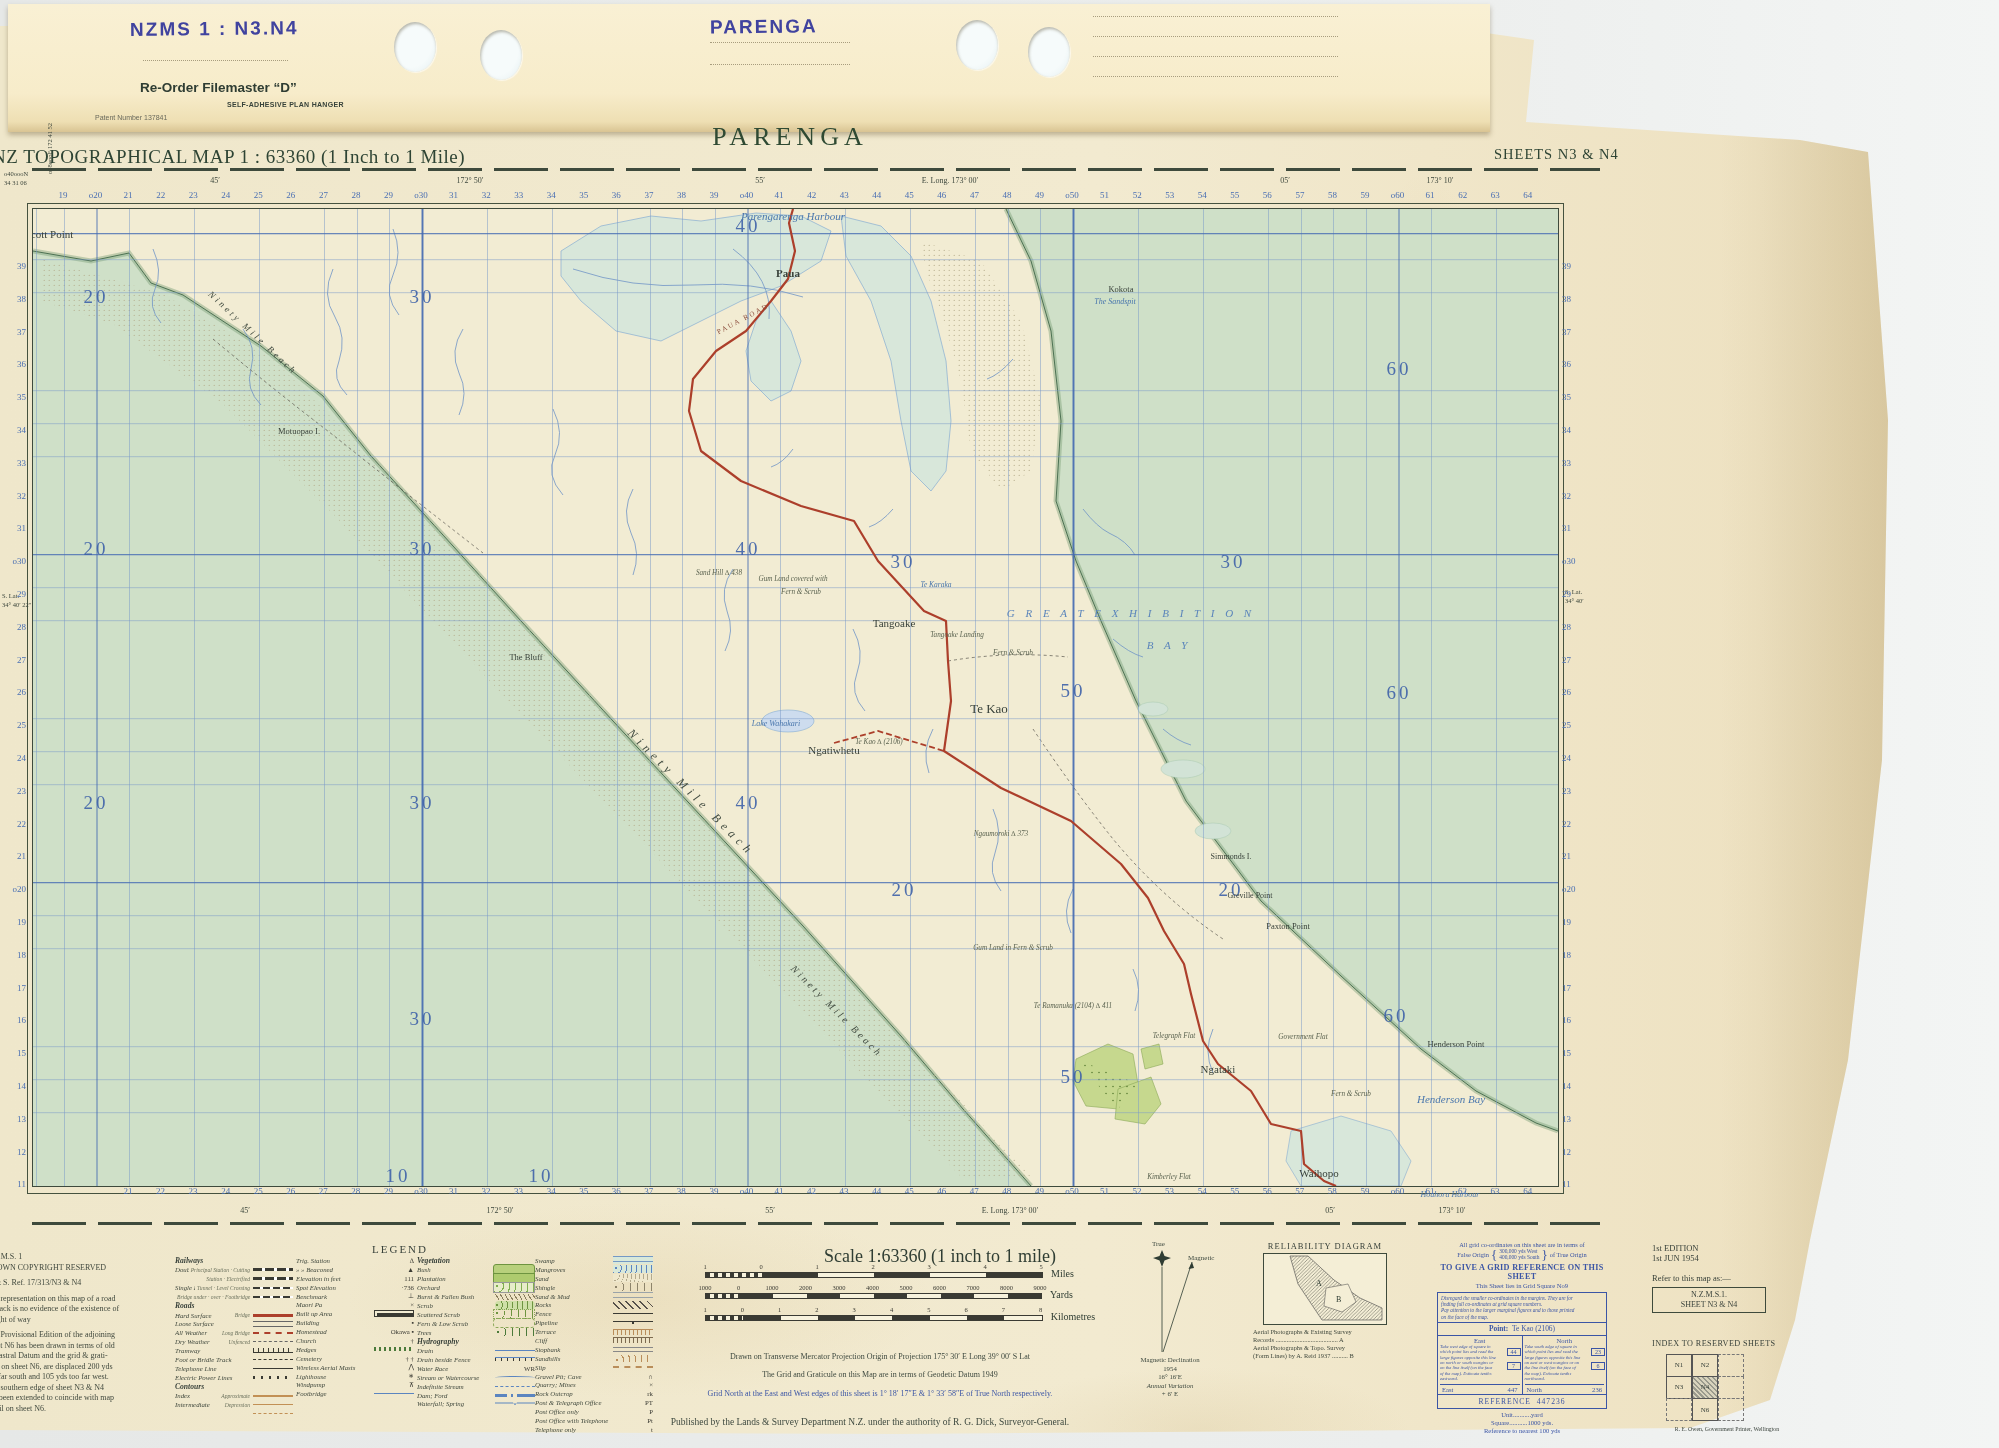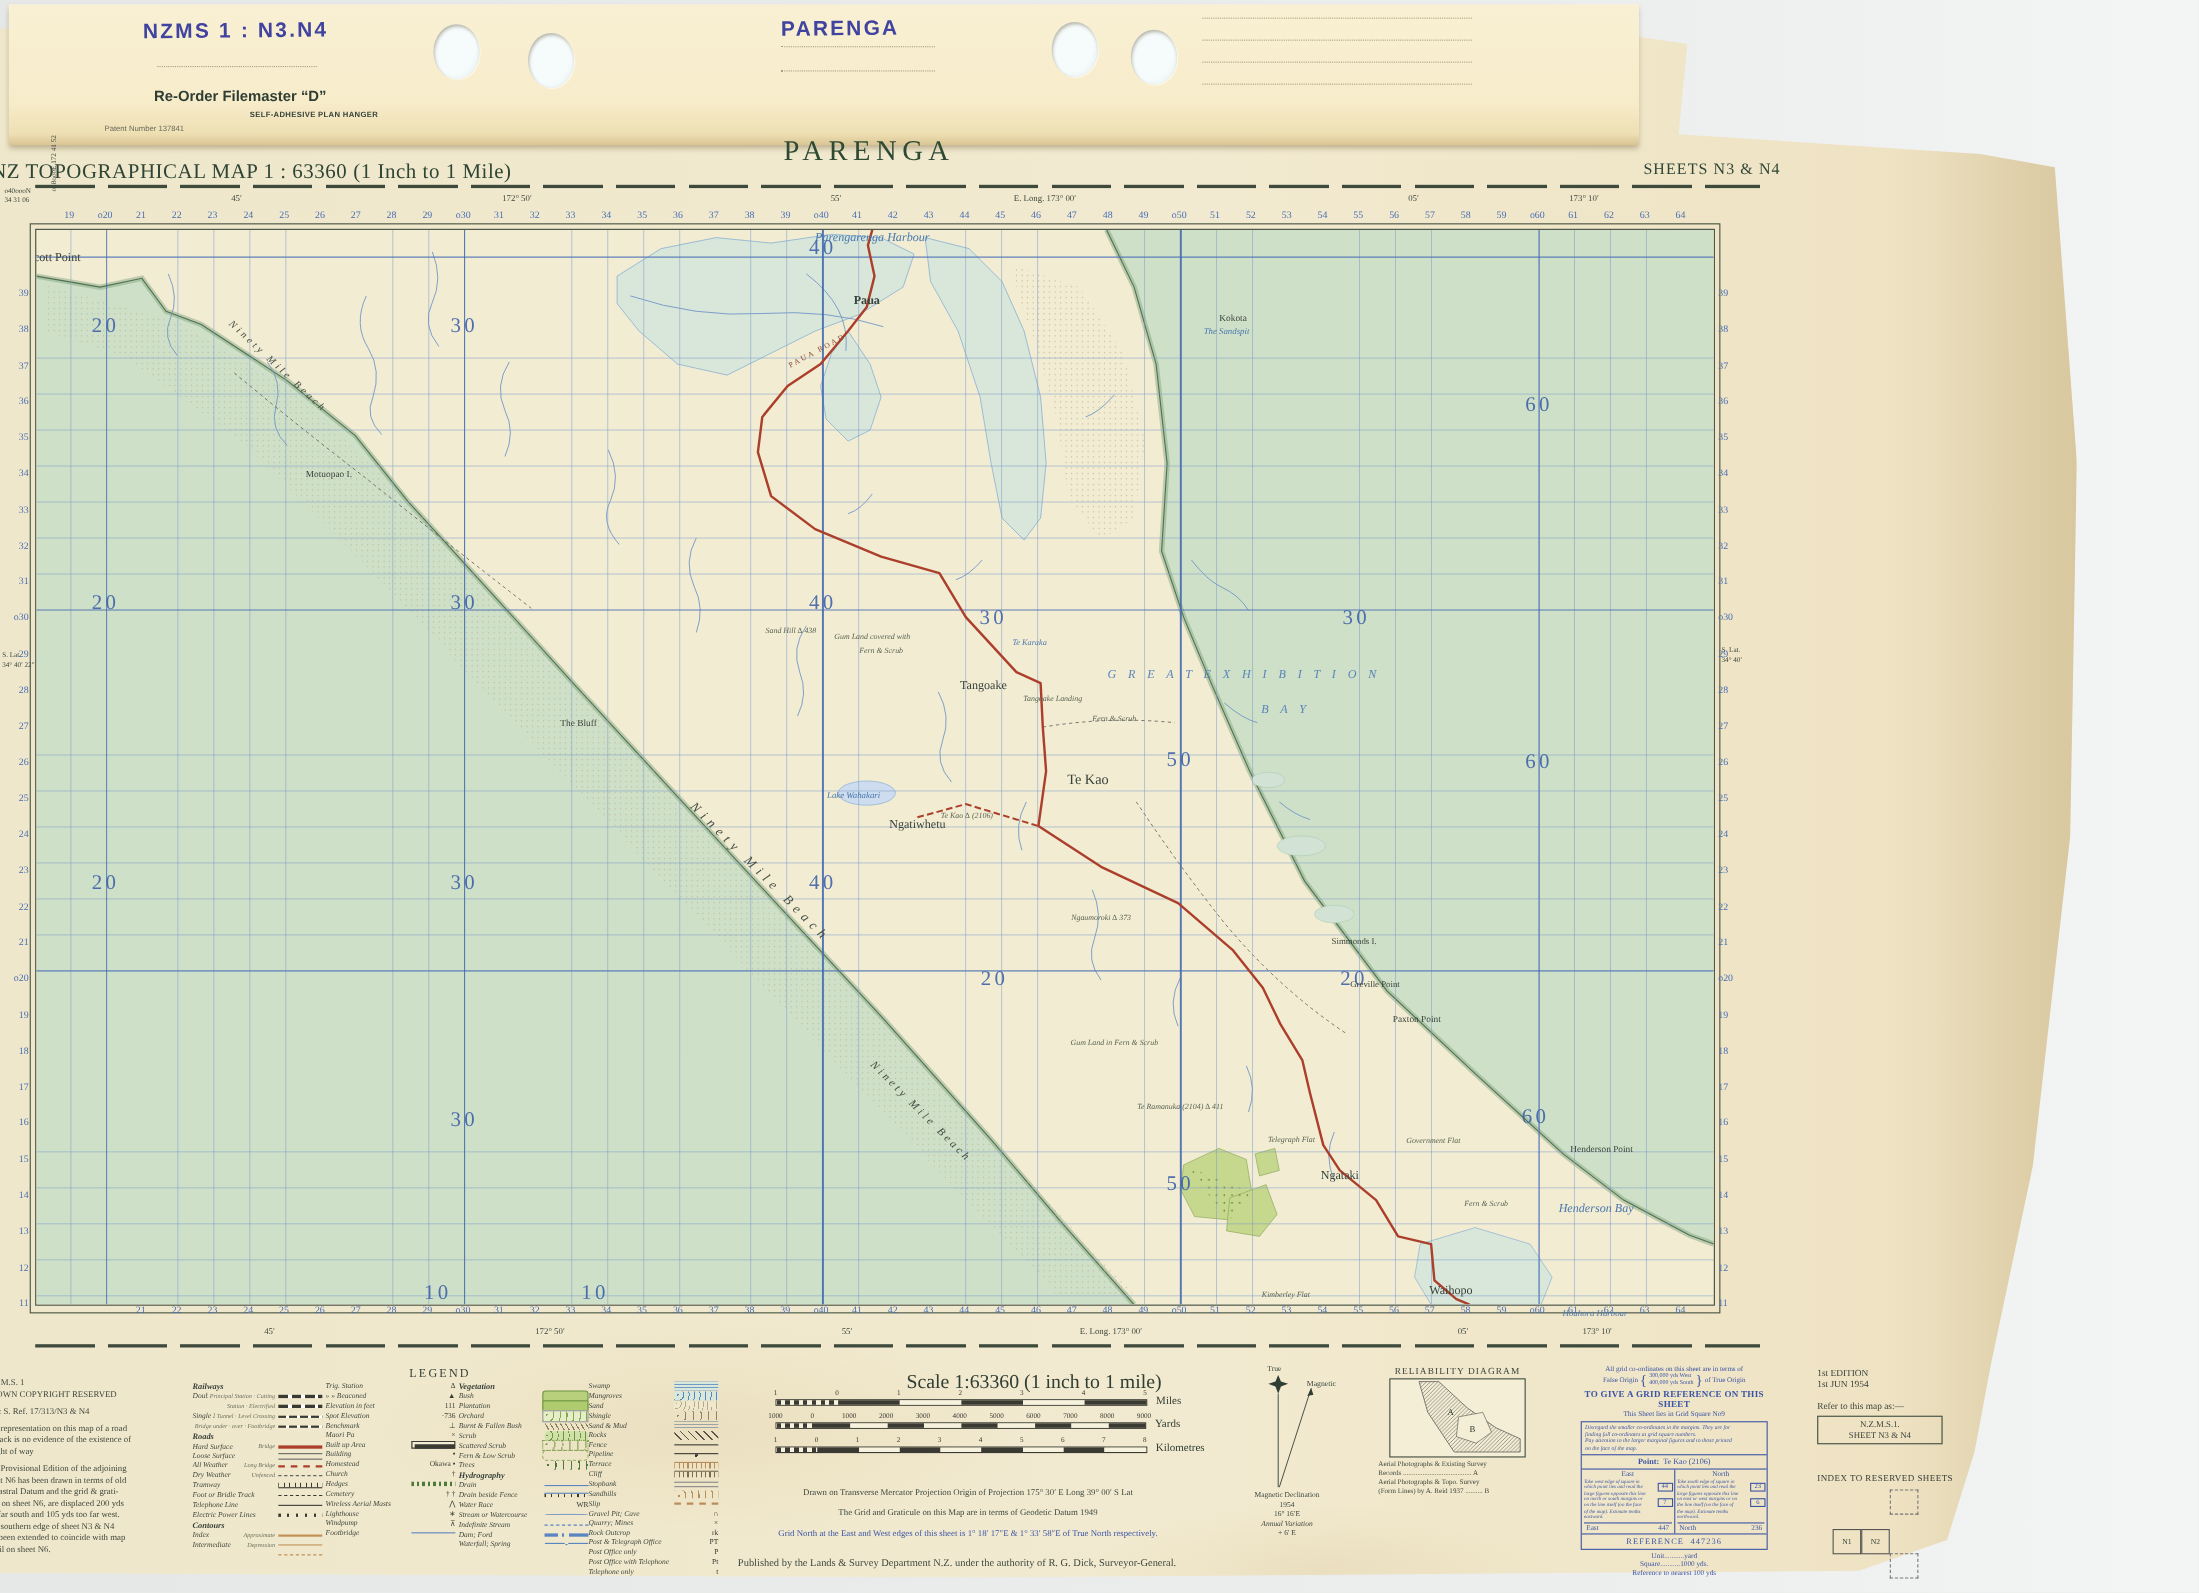--- a/index.html
+++ b/index.html
@@ -163,21 +163,21 @@
   .grb-ref{font-size:7.6px;text-align:center;letter-spacing:1px;border-top:.7px solid #3b55a5;padding:2px 0;}
   .gr-units{font-size:6.6px;text-align:center;line-height:8.4px;margin-top:2px;}
   
   #edition{position:absolute;left:1652px;top:1243px;width:170px;font-size:8.5px;color:#38413a;}
   #refbox{border:1px solid #3e4a3c;width:112px;margin-top:4px;text-align:center;font-size:8px;padding:2px 0;line-height:10px;}
   .idx-title{margin-top:26px;font-size:8.2px;letter-spacing:.4px;}
   #idxgrid{margin-top:6px;margin-left:14px;width:78px;}
   .idx-row{display:flex;}
   .idx-cell{width:26px;height:21px;border:.7px dashed #777;margin:-0.35px;
     font-size:7px;display:flex;align-items:center;justify-content:center;color:#38413a;}
-  .idx-cell.named{border:.7px solid #555;margin-top:36px;}
+  .idx-cell.named{border:.7px solid #555;}
   .idx-cell.cur{background:repeating-linear-gradient(45deg,#9a9a8d 0 1.5px,#d8d3bd 1.5px 3.5px);}
   .printer{margin-top:5px;font-size:5.8px;text-align:center;width:150px;}
 </style>
 </head>
 <body>
 
 <div id="stage">
 
   <div id="sheet">
     <div class="torn-shade"></div>

